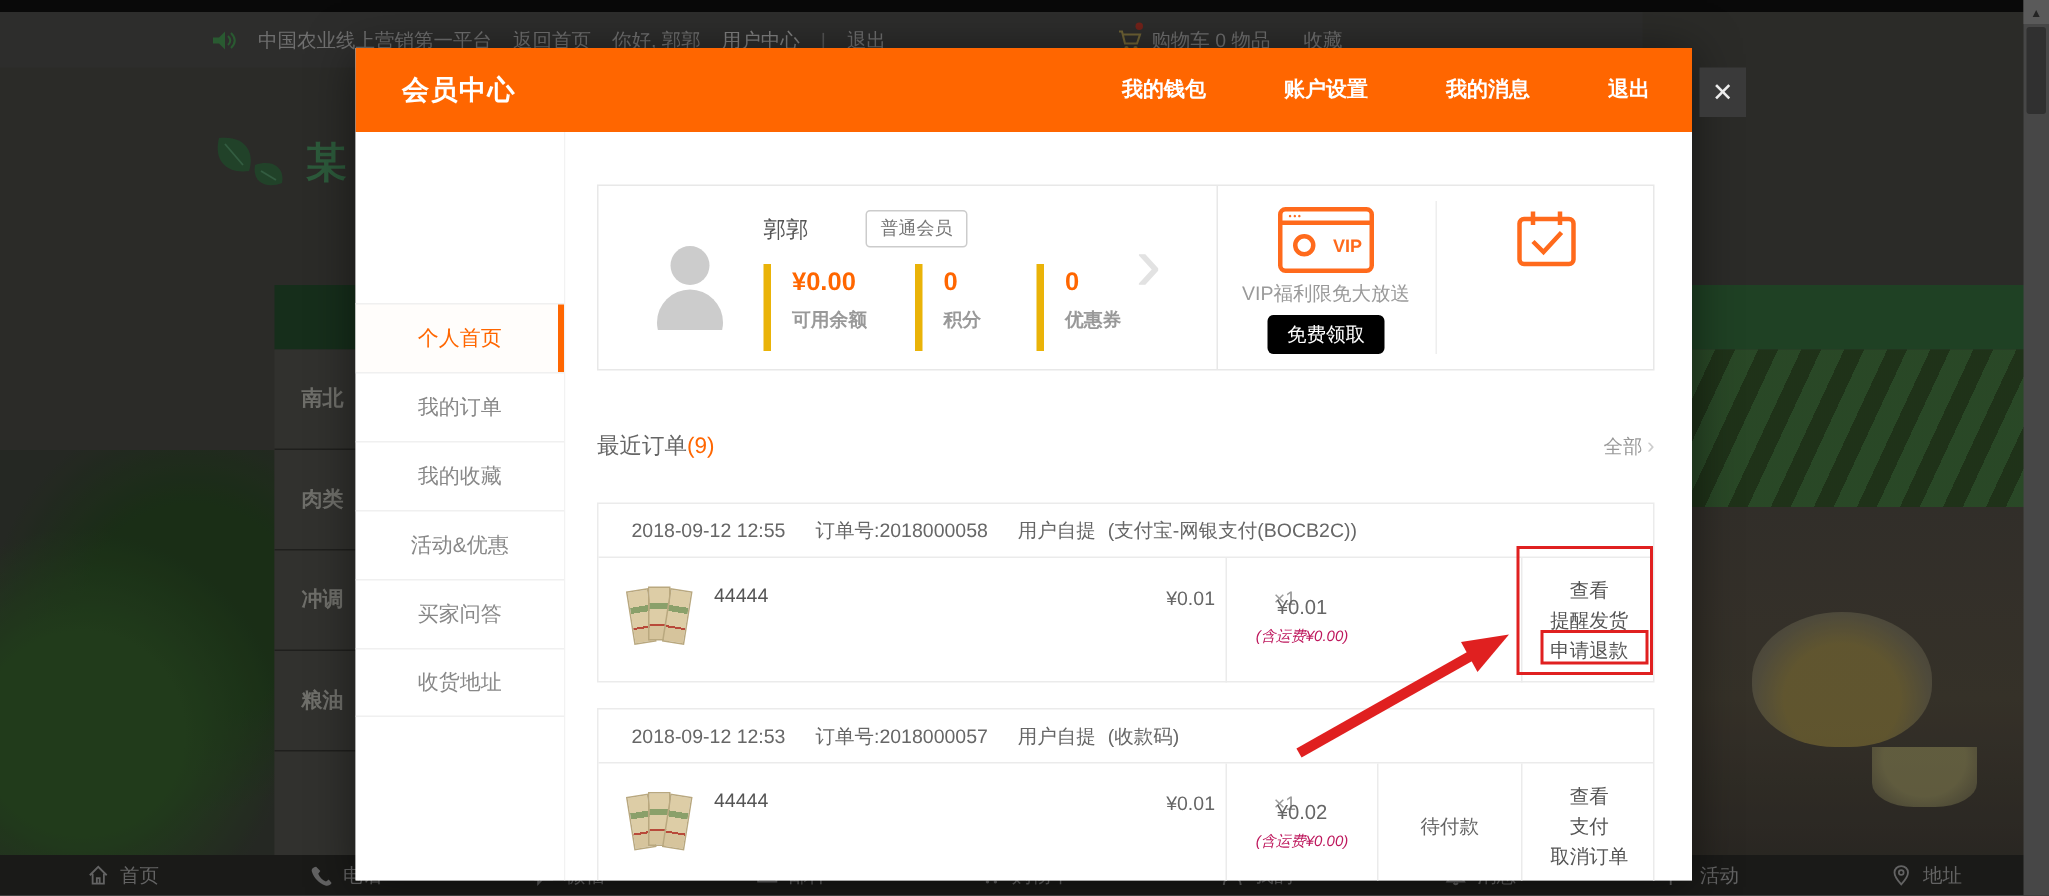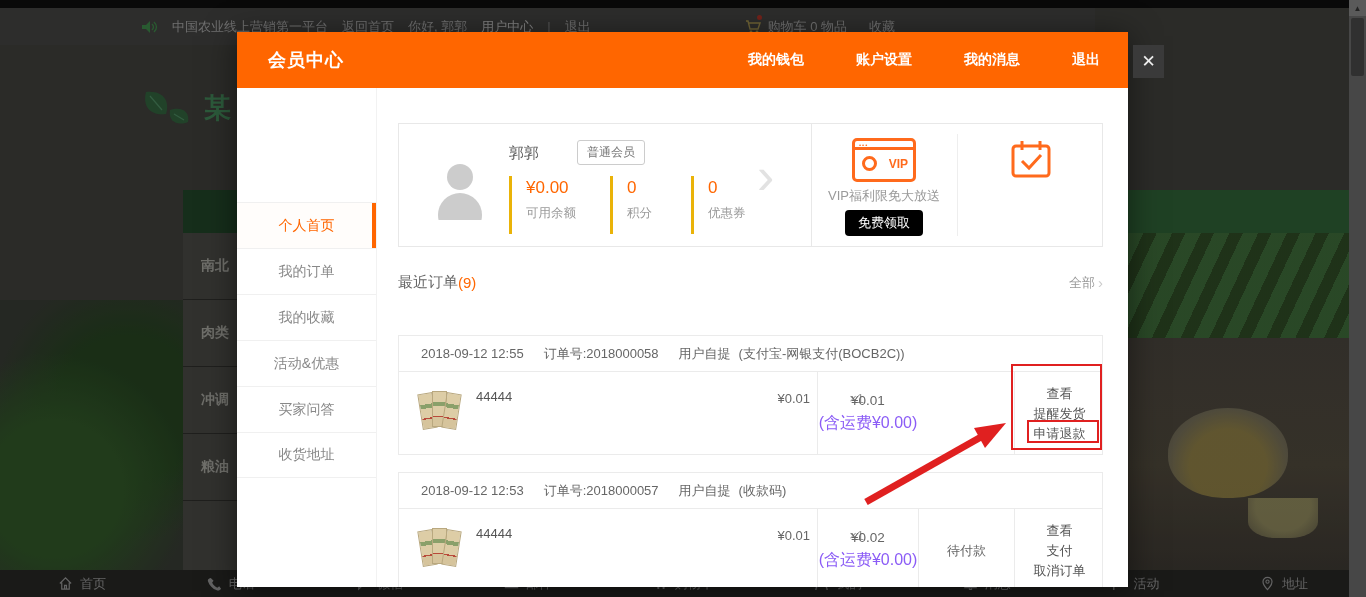--- a/index.html
+++ b/index.html
@@ -81,21 +81,21 @@
 
   
   .profile-card { position:absolute; left:21px; top:35px; width:705px; height:124px; border:1px solid #e8e8e8; }
   .avatar { position:absolute; left:32px; top:38px; width:58px; height:58px; overflow:hidden; }
   .avatar .head { position:absolute; left:16px; top:2px; width:26px; height:26px; border-radius:50%; background:#ccc; }
   .avatar .body { position:absolute; left:7px; top:31px; width:44px; height:44px; border-radius:50%; background:#ccc; }
   .p-name { position:absolute; left:110px; top:20px; font-size:15px; color:#555; }
   .p-badge { position:absolute; left:178px; top:16px; font-size:12px; color:#777; border:1px solid #ccc;
              border-radius:3px; padding:3px 9px; }
   .p-stats { position:absolute; left:110px; top:52px; display:flex; height:58px; }
-  .p-stat { border-left:3px solid #eab308; padding:2px 0 0 14px; }
+  .p-stat { border-left:5px solid #eab308; padding:2px 0 0 14px;font-weight:bold; }
   .p-stat .v { font-size:17px; color:#ff6600; }
   .p-stat .l { font-size:12.5px; color:#999; margin-top:7px; }
   .p-stat.s0 { width:101px; } .p-stat.s1 { width:81px; } .p-stat.s2 { width:80px; }
   .p-chevron { position:absolute; left:358px; top:22px; font-size:52px; color:#e2e2e2; font-weight:normal; }
   .p-div { position:absolute; left:412px; top:0; bottom:0; width:1px; background:#e8e8e8; }
   .p-div2 { position:absolute; left:558px; top:10px; bottom:10px; width:1px; background:#eee; }
 
   .vip-sec { position:absolute; left:412px; top:0; width:146px; height:100%; text-align:center; }
   .vip-icon { position:relative; width:64px; height:44px; border:3px solid #ff6a1c; border-radius:5px;
               margin:14px auto 0; }
@@ -104,21 +104,21 @@
   .vip-icon .circ { position:absolute; left:7px; top:15px; width:15px; height:15px; border:3px solid #ff6a1c; border-radius:50%; }
   .vip-icon .viptxt { position:absolute; right:5px; top:16px; font-size:12px; font-weight:bold; color:#ff6a1c; }
   .vip-text { font-size:13px; color:#9a9a9a; margin-top:5px; }
   .vip-btn { display:inline-block; margin-top:5px; background:#000000; color:#fff; font-size:13px;
              padding:4px 13px; border-radius:4px; cursor:pointer; }
   .cal-sec { position:absolute; left:558px; top:0; width:147px; height:100%;
              display:flex; align-items:flex-start; justify-content:center; }
   .cal-sec svg { margin-top:14px; }
 
   
-  .recent-row { position:absolute; left:21px; top:185px; width:705px; display:flex; align-items:center; }
+  .recent-row { position:absolute; left:21px; top:200px; width:705px; display:flex; align-items:center; }
   .recent-title { font-size:15px; color:#666; }
   .recent-count { font-size:15px; color:#ff6600; }
   .recent-all { margin-left:auto; font-size:13px; color:#999; cursor:pointer; }
   .recent-arr { font-size:15px; color:#ccc; margin-left:3px; }
 
   .order-card { position:absolute; left:21px; width:705px; height:120px; border:1px solid #ebebeb; }
   .order-card.c0 { top:247px; } .order-card.c1 { top:384px; }
   .o-head { height:36px; border-bottom:1px solid #ebebeb; display:flex; align-items:center;
             padding-left:22px; font-size:13px; color:#666; gap:20px; }
   .o-body { position:relative; height:83px; }
@@ -127,21 +127,21 @@
   .thumb { position:absolute; left:20px; top:17px; width:42px; height:42px; }
   .pkg { position:absolute; width:15px; height:36px; background:linear-gradient(180deg,#ddcda6 0 30%,#8aa06a 30% 42%,#ddcda6 42% 70%,#b84a3a 70% 74%,#d6c49c 74% 100%); border:1px solid #b9a87f; }
   .pkg.a { left:1px; top:4px; transform:rotate(-9deg); }
   .pkg.b { left:13px; top:2px; }
   .pkg.c { left:25px; top:4px; transform:rotate(9deg); }
   .o-name { position:absolute; left:77px; top:17px; font-size:13px; color:#555; }
   .o-price { position:absolute; right:292px; top:19px; font-size:13px; color:#666; }
   .o-qty { position:absolute; right:238px; top:19px; font-size:13px; color:#999; }
   .cell-mid { display:flex; flex-direction:column; align-items:center; justify-content:center; height:100%; }
   .o-total { font-size:13.5px; color:#666; }
-  .o-ship { font-size:16px; color:#8b5cf6; margin-top:5px; }
+  .o-ship { font-size:10px; color:#be185d; margin-top:5px;font-style:italic; }
   .o-status { font-size:13px; color:#666; }
   .o-act { font-size:13px; color:#555; line-height:20px; cursor:pointer; }
 
   
   .anno-outer { position:absolute; left:1011px; top:364px; width:91px; height:86px;
                 border:2px solid #e02020; z-index:20; pointer-events:none; }
   .anno-inner { position:absolute; left:1027px; top:420px; width:72px; height:23px;
                 border:2px solid #e02020; z-index:21; pointer-events:none; }
   .anno-svg { position:absolute; left:0; top:0; width:1366px; height:597px; z-index:22; pointer-events:none; }
 </style>

